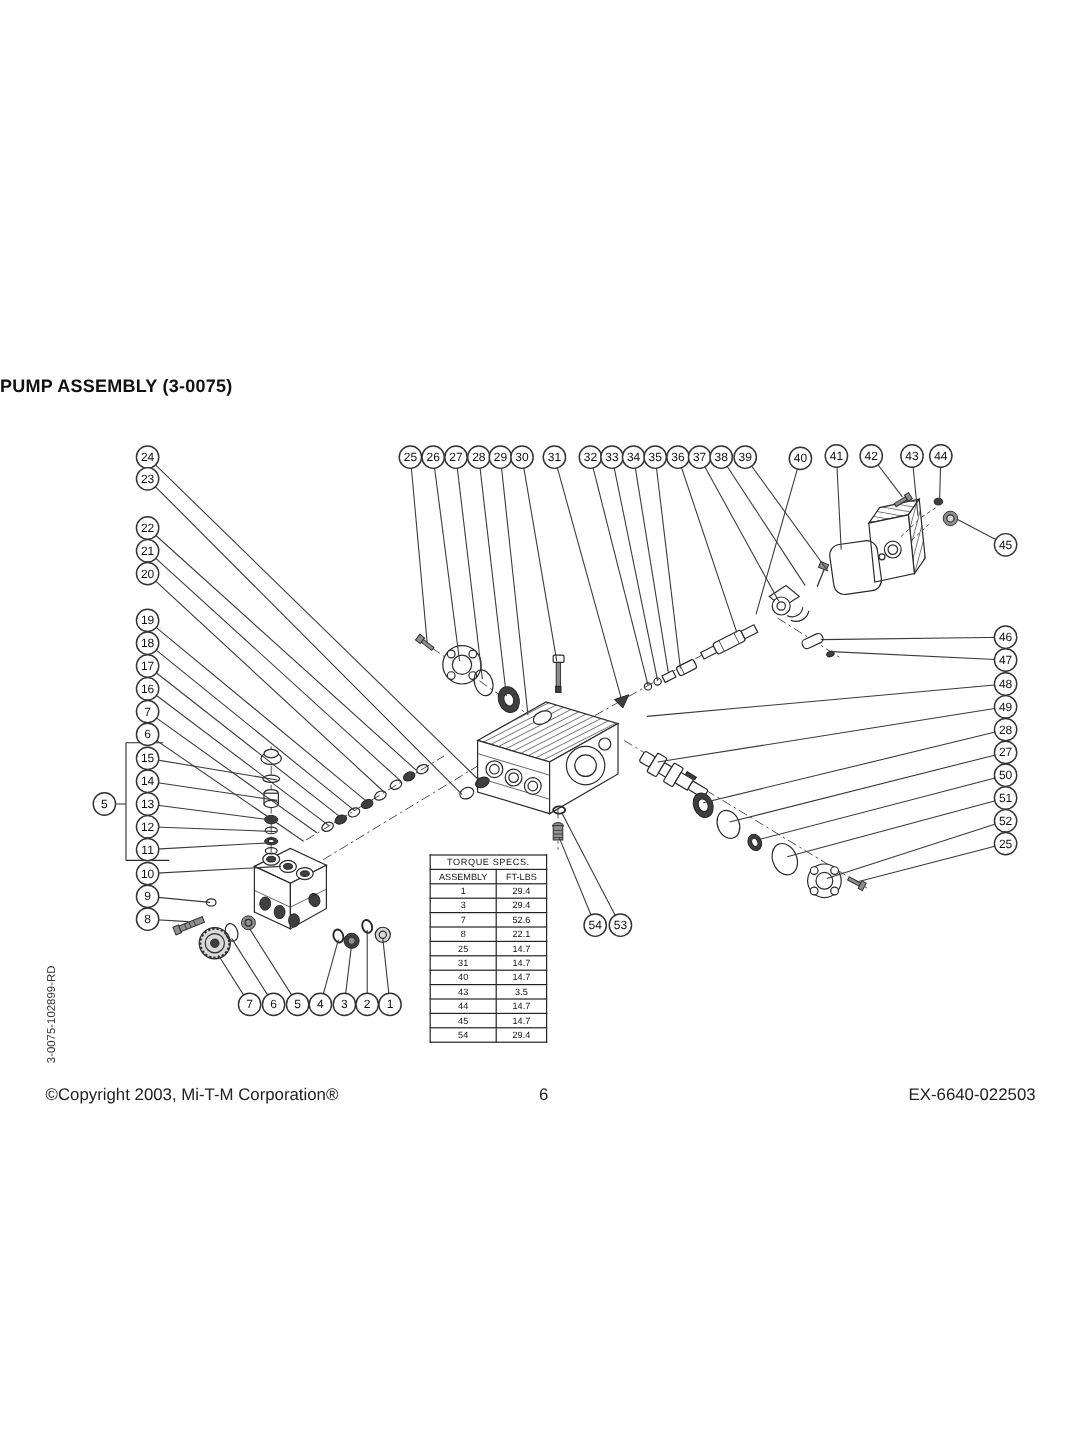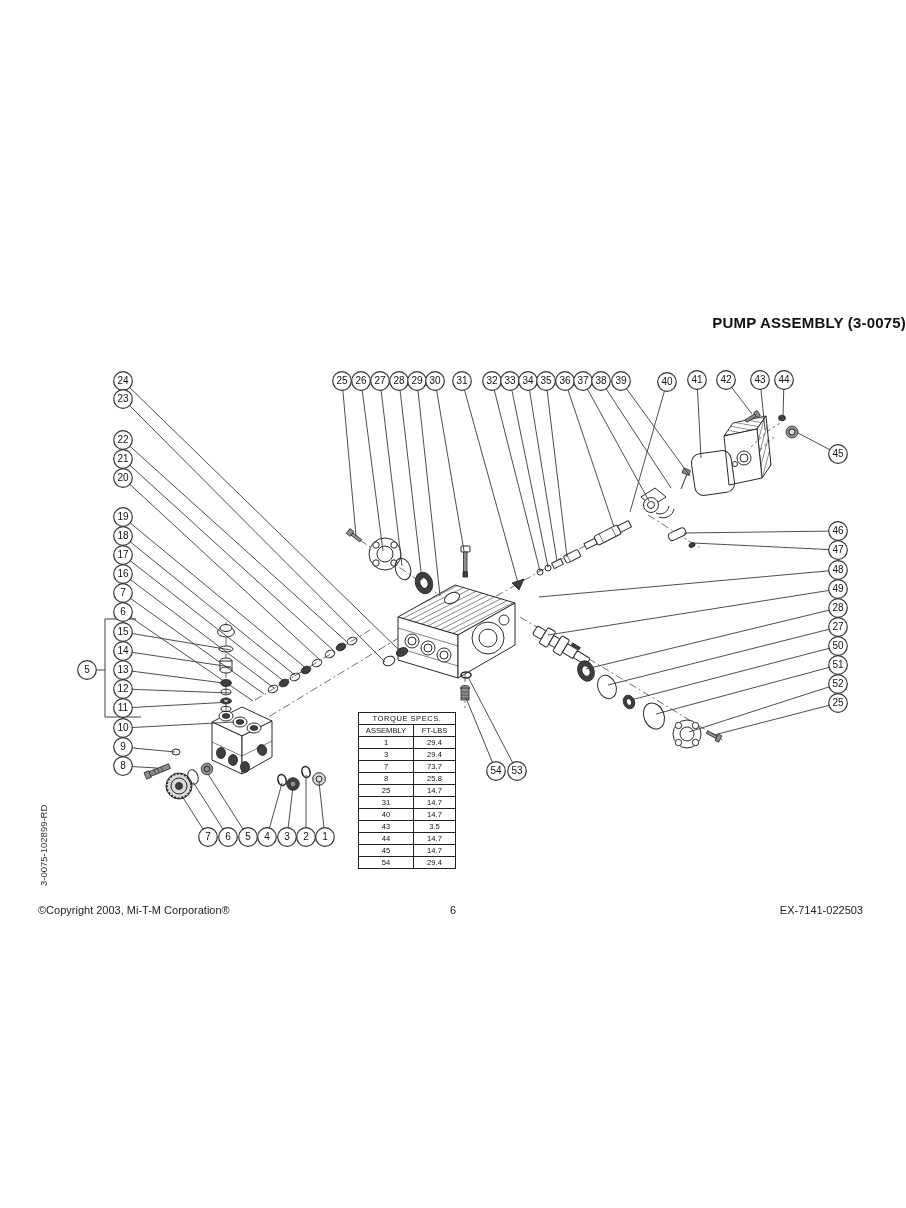--- a/index.html
+++ b/index.html
@@ -1,21 +1,21 @@
 <!DOCTYPE html>
 <html><head>
 <meta charset="utf-8">
 <style>
   html,body{margin:0;padding:0;}
   body{
     width:906px;height:1208px;position:relative;background:#ffffff;
     font-family:"Liberation Sans", sans-serif;color:#1a1a1a;overflow:hidden;
   }
   .page-title{
-    position:absolute;left:0;right:0;top:314px;text-align:right;
+    position:absolute;left:0;right:0;top:314px;text-align:left;
     font-size:15px;font-weight:bold;letter-spacing:0.2px;color:#111;
   }
   svg.diagram{position:absolute;left:0;top:0;}
   
   .p  {fill:#ffffff;stroke:#2b2b2b;stroke-width:1;}
   .p2 {fill:#f2f2f2;stroke:#2b2b2b;stroke-width:1;}
   .pd {fill:#3f3f3f;stroke:#222;stroke-width:0.8;}
   .pg {fill:#8f8f8f;stroke:#2b2b2b;stroke-width:0.8;}
   .pl {fill:#d9d9d9;stroke:#2b2b2b;stroke-width:1;}
   .nf {fill:none;stroke:#2b2b2b;stroke-width:1;}
@@ -30,21 +30,21 @@
   .torque{
     position:absolute;left:358px;top:712px;border-collapse:collapse;
     font-size:7.6px;line-height:1;color:#111;background:#fff;
   }
   .torque th,.torque td{
     border:1px solid #222;text-align:center;padding:1.5px 2px;
     font-weight:normal;height:8px;
   }
   .torque thead tr:first-child th{letter-spacing:0.5px;}
   .torque col.c1{width:55px;} .torque col.c2{width:42px;}
-  .footer{position:absolute;top:904px;font-size:11px;color:#222;}
+  .footer{position:absolute;top:904px;font-size:14px;color:#222;}
   .footer-left{left:38px;}
   .footer-center{left:0;right:0;text-align:center;}
   .footer-right{right:43px;}
   .side-label{
     position:absolute;left:38px;top:886px;font-size:9.5px;color:#333;
     transform:rotate(-90deg);transform-origin:0 0;white-space:nowrap;
   }
 </style>
 </head>
 <body>
@@ -617,25 +617,25 @@
       <tr>
         <td>1</td>
         <td>29.4</td>
       </tr>
       <tr>
         <td>3</td>
         <td>29.4</td>
       </tr>
       <tr>
         <td>7</td>
-        <td>73.7</td>
+        <td>52.6</td>
       </tr>
       <tr>
         <td>8</td>
-        <td>25.8</td>
+        <td>22.1</td>
       </tr>
       <tr>
         <td>25</td>
         <td>14.7</td>
       </tr>
       <tr>
         <td>31</td>
         <td>14.7</td>
       </tr>
       <tr>
@@ -656,14 +656,14 @@
       </tr>
       <tr>
         <td>54</td>
         <td>29.4</td>
       </tr>
     </tbody>
 </table>
 
 <div class="footer footer-left">©Copyright  2003, Mi-T-M Corporation®</div>
 <div class="footer footer-center">6</div>
-<div class="footer footer-right">EX-7141-022503</div>
+<div class="footer footer-right">EX-6640-022503</div>
 <div class="side-label">3-0075-102899-RD</div>
 
 </body></html>

